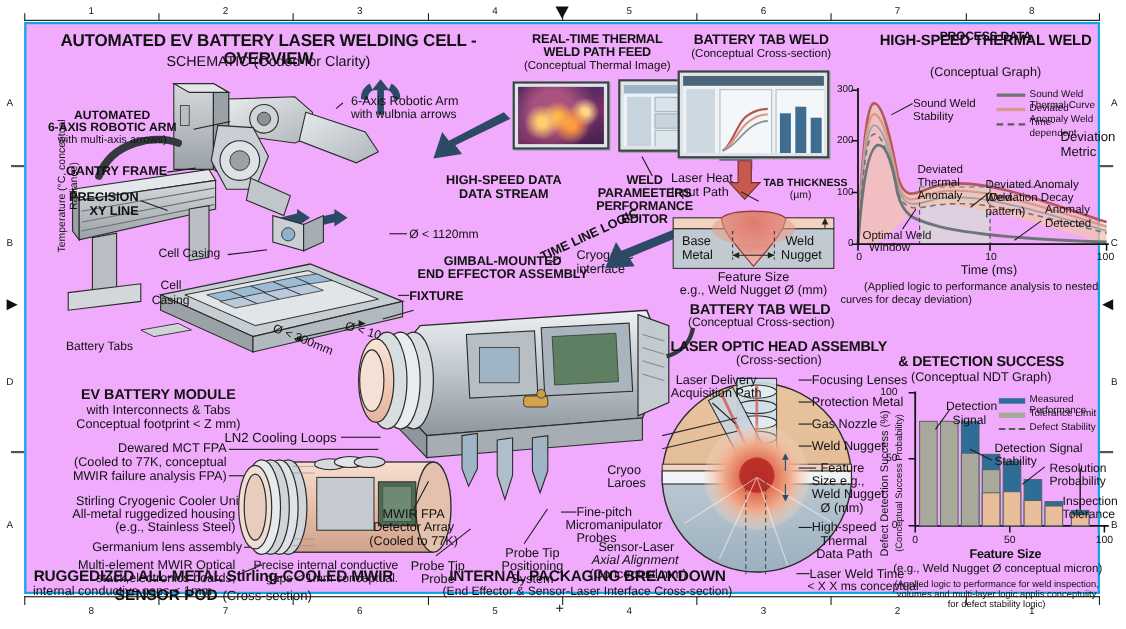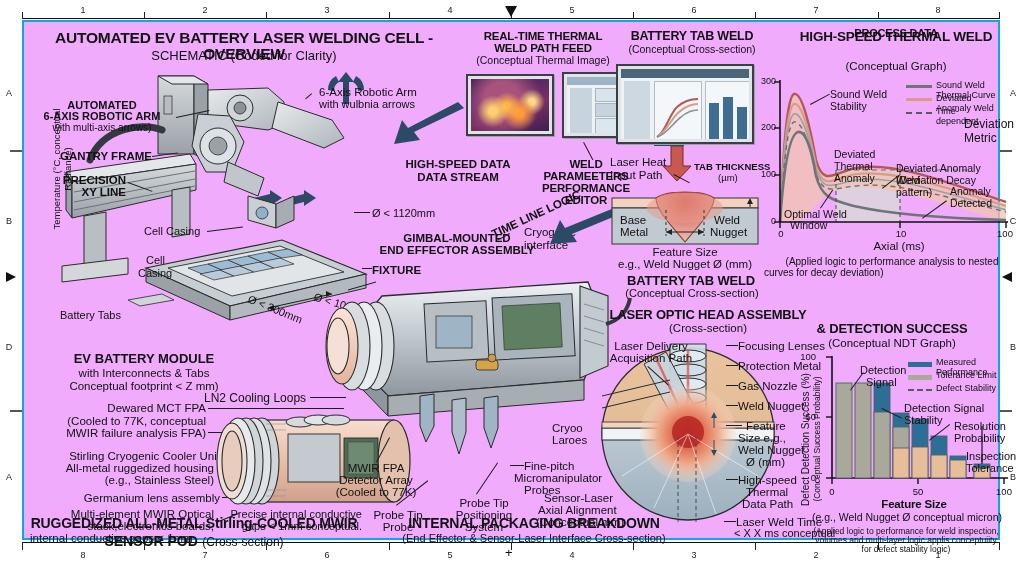--- a/index.html
+++ b/index.html
@@ -561,21 +561,21 @@
 
     <div class="ld" style="left:702px;top:323px;width:12px;"></div>
     <div class="ld" style="left:702px;top:343px;width:12px;"></div>
     <div class="ld" style="left:702px;top:363px;width:12px;"></div>
     <div class="ld" style="left:702px;top:383px;width:12px;"></div>
     <div class="ld" style="left:702px;top:403px;width:16px;"></div>
     <div class="ld" style="left:702px;top:457px;width:12px;"></div>
     <div class="ld" style="left:700px;top:499px;width:12px;"></div>
 
     <div class="lbl" style="left:520px;top:470px;font-size:11.5px;">Sensor-Laser</div>
-    <div class="lbl" style="left:514px;top:482px;font-size:11.5px;">Axial Alignment</div>
+    <div class="lbl" style="left:514px;top:482px;font-size:11.5px;font-style:italic;">Axial Alignment</div>
     <div class="lbl" style="left:512px;top:494px;font-size:11.5px;">(Conceptual mm)</div>
 
     <div class="ttl" style="position:absolute;left:768px;top:8px;width:208px;font-size:13.5px;">HIGH-SPEED THERMAL WELD</div>
     <div class="ttl" style="position:absolute;left:768px;top:6px;width:208px;font-size:11px;text-align:center;">PROCESS DATA</div>
     <div class="sub" style="position:absolute;left:768px;top:38px;width:208px;font-size:11.5px;">(Conceptual Graph)</div>
 
     <div style="position:absolute;left:-37px;top:136px;width:150px;transform:rotate(-90deg);font-size:9.5px;text-align:center;">Temperature (°C, conceptual Radiance)</div>
 
     <svg style="position:absolute;left:734px;top:54px;" width="252" height="166" viewBox="0 0 252 166">
       <defs>
@@ -612,21 +612,21 @@
       </g>
     </svg>
 
     <div class="tk" style="left:730px;top:54px;width:22px;text-align:right;font-size:9px;">300</div>
     <div class="tk" style="left:730px;top:100px;width:22px;text-align:right;font-size:9px;">200</div>
     <div class="tk" style="left:730px;top:147px;width:22px;text-align:right;font-size:9px;">100</div>
     <div class="tk" style="left:730px;top:194px;width:22px;text-align:right;font-size:9px;">0</div>
     <div class="tk" style="left:750px;top:206px;width:14px;text-align:center;font-size:9.5px;">0</div>
     <div class="tk" style="left:868px;top:206px;width:18px;text-align:center;font-size:9.5px;">10</div>
     <div class="tk" style="left:970px;top:206px;width:22px;text-align:center;font-size:9.5px;">100</div>
-    <div style="position:absolute;left:760px;top:218px;width:230px;text-align:center;font-size:11.5px;">Axial (ms)</div>
+    <div style="position:absolute;left:760px;top:218px;width:230px;text-align:center;font-size:11.5px;">Time (ms)</div>
     <div style="position:absolute;left:740px;top:234px;width:256px;text-align:center;font-size:10px;">(Applied logic to performance analysis to nested</div>
     <div style="position:absolute;left:740px;top:245px;width:256px;text-align:left;font-size:10px;">curves for decay deviation)</div>
 
     <div class="leg-line" style="left:882px;top:63px;width:26px;background:#6f7479;"></div>
     <div class="tk" style="left:912px;top:58px;font-size:9px;">Sound Weld Thermal Curve</div>
     <div class="leg-line" style="left:882px;top:76px;width:26px;background:#d89a8a;"></div>
     <div class="tk" style="left:912px;top:71px;font-size:9px;">Deviated Anomaly Weld</div>
     <div class="leg-dash" style="left:882px;top:90px;width:26px;"></div>
     <div class="tk" style="left:912px;top:84px;font-size:9px;">Time-dependent</div>
     <div class="tk" style="left:940px;top:95px;font-size:12px;">Deviation Metric</div>

